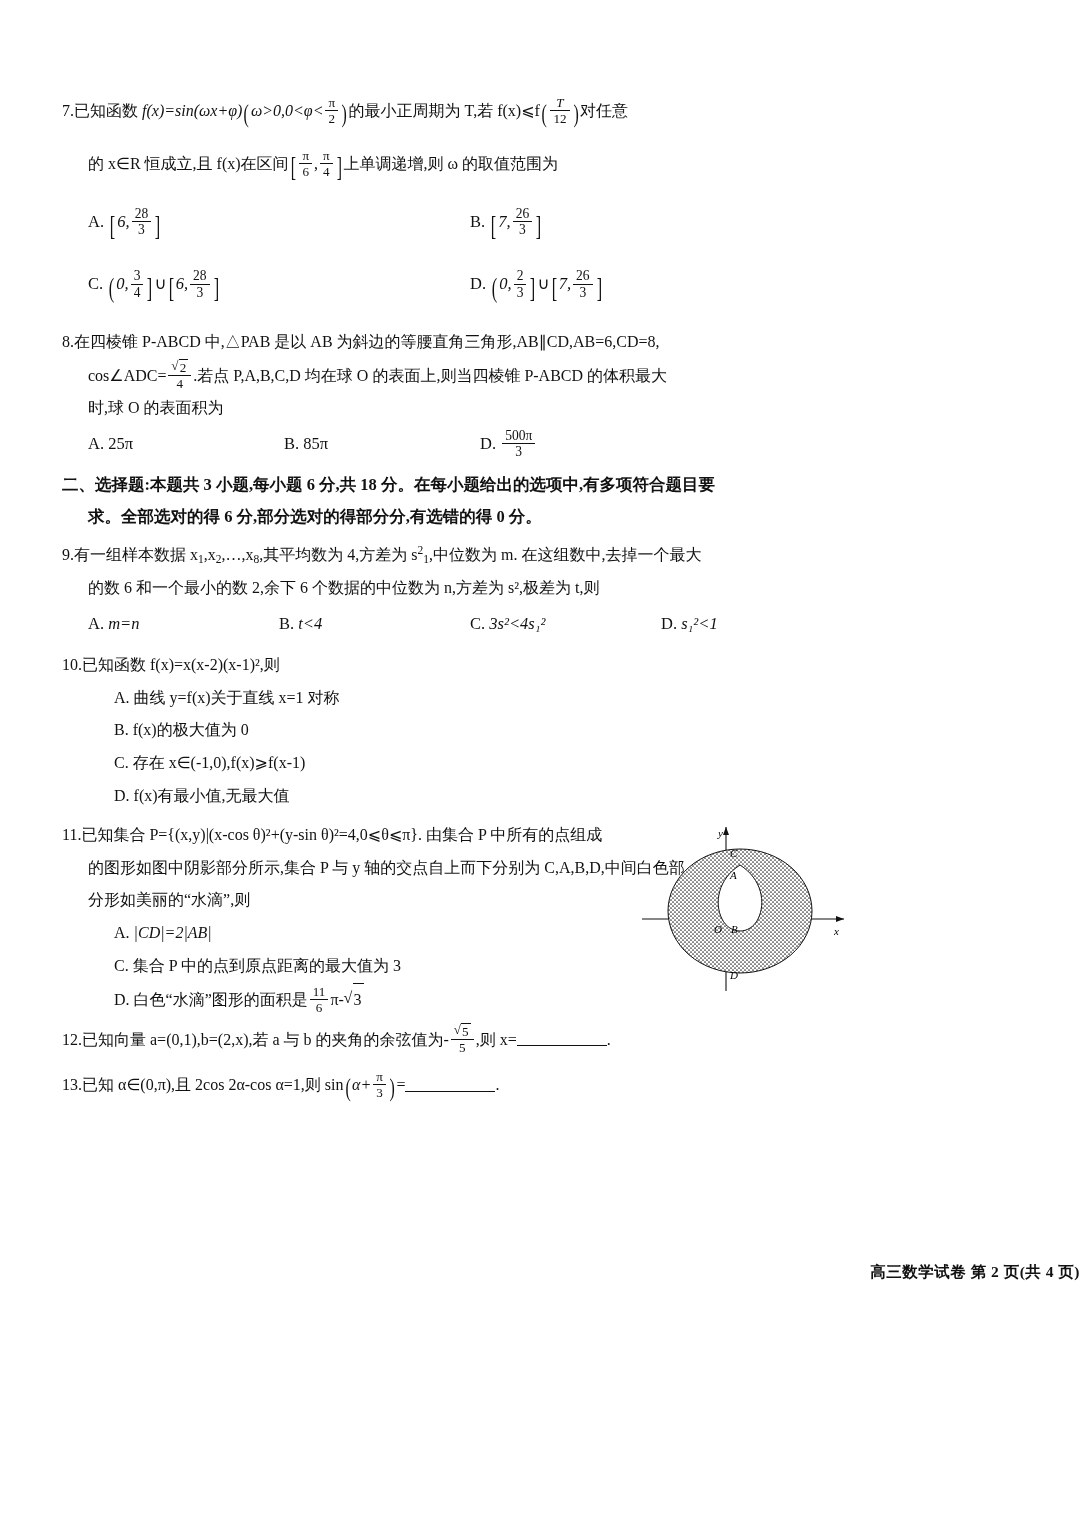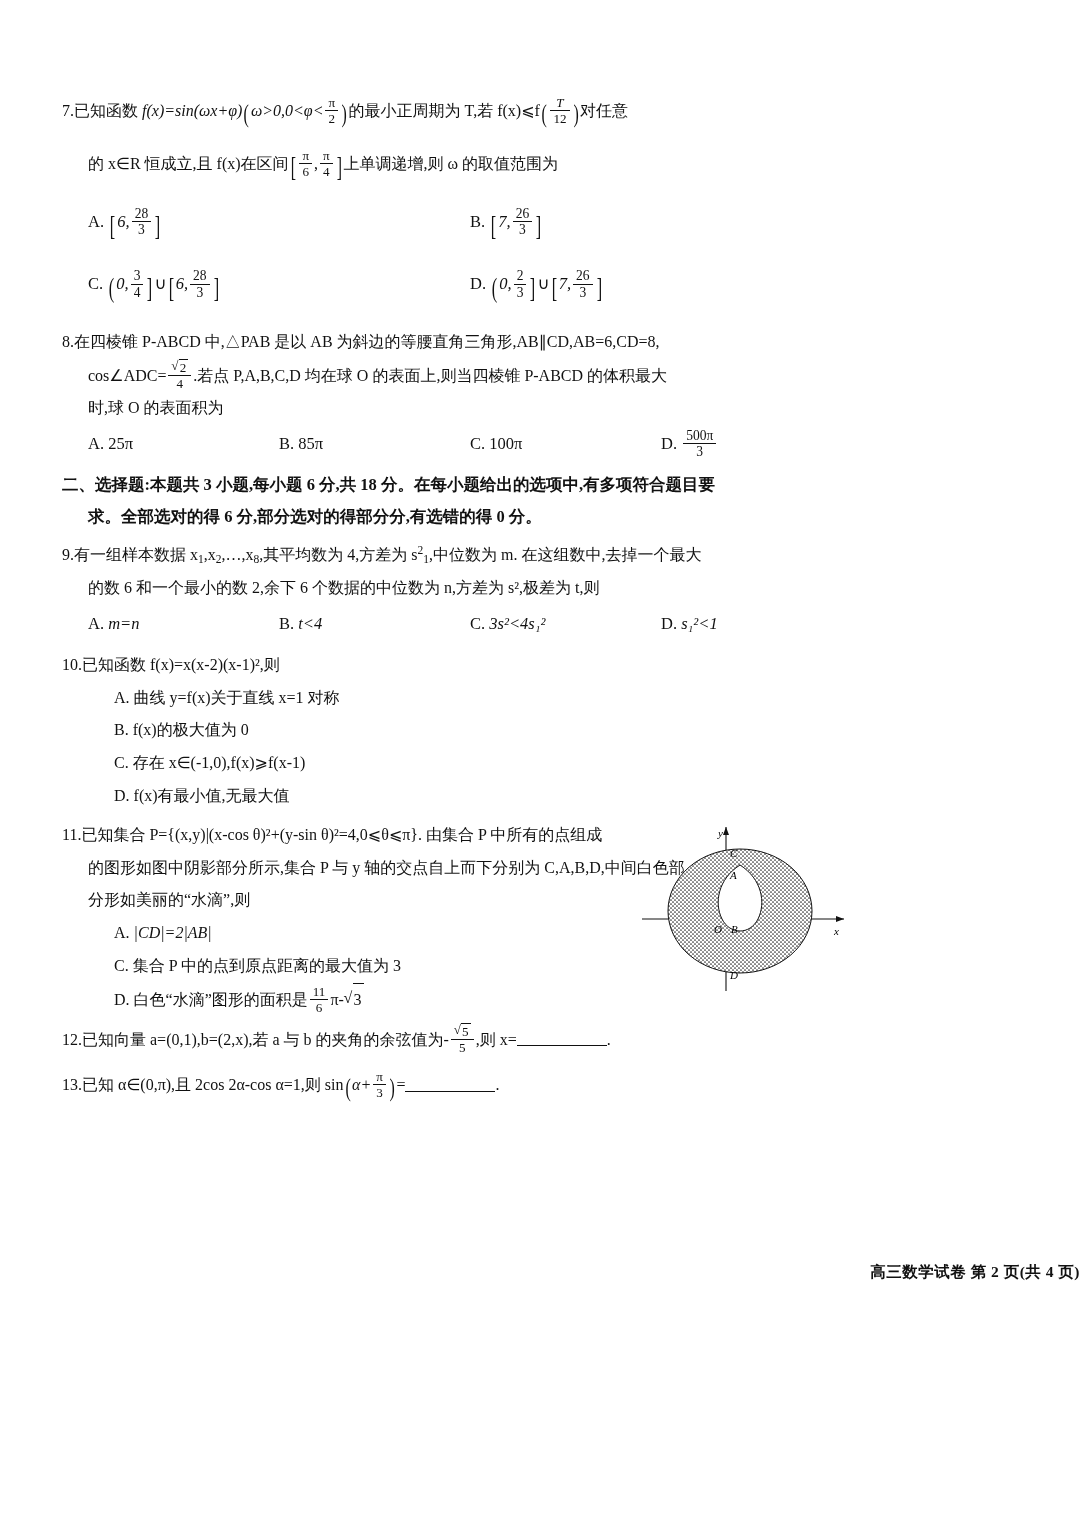--- a/index.html
+++ b/index.html
@@ -166,21 +166,20 @@
     <div class="q">
       <div class="line">8.在四棱锥 P-ABCD 中,△PAB 是以 AB 为斜边的等腰直角三角形,AB∥CD,AB=6,CD=8,</div>
       <div class="line indent1">
         <span>cos∠ADC=</span><span class="frac"><span class="n"><span class="sqrt"><span>2</span></span></span><span class="d">4</span></span><span>.若点 P,A,B,C,D 均在球 O 的表面上,则当四棱锥 P-ABCD 的体积最大</span>
       </div>
       <div class="line indent1">时,球 O 的表面积为</div>
       <div class="opts">
         <div class="opt-row w4">
           <span class="opt"><span>A.</span> <span>25π</span></span>
           <span class="opt"><span>B.</span> <span>85π</span></span>
-          <span class="opt"><span>C.</span> <span>100π</span></span>
           <span class="opt"><span>D.</span> <span class="frac"><span class="n">500π</span><span class="d">3</span></span></span>
         </div>
       </div>
     </div>
 
     <div class="q">
       <div class="section-head">二、选择题:本题共 3 小题,每小题 6 分,共 18 分。在每小题给出的选项中,有多项符合题目要</div>
       <div class="section-head indent1">求。全部选对的得 6 分,部分选对的得部分分,有选错的得 0 分。</div>
     </div>
 

